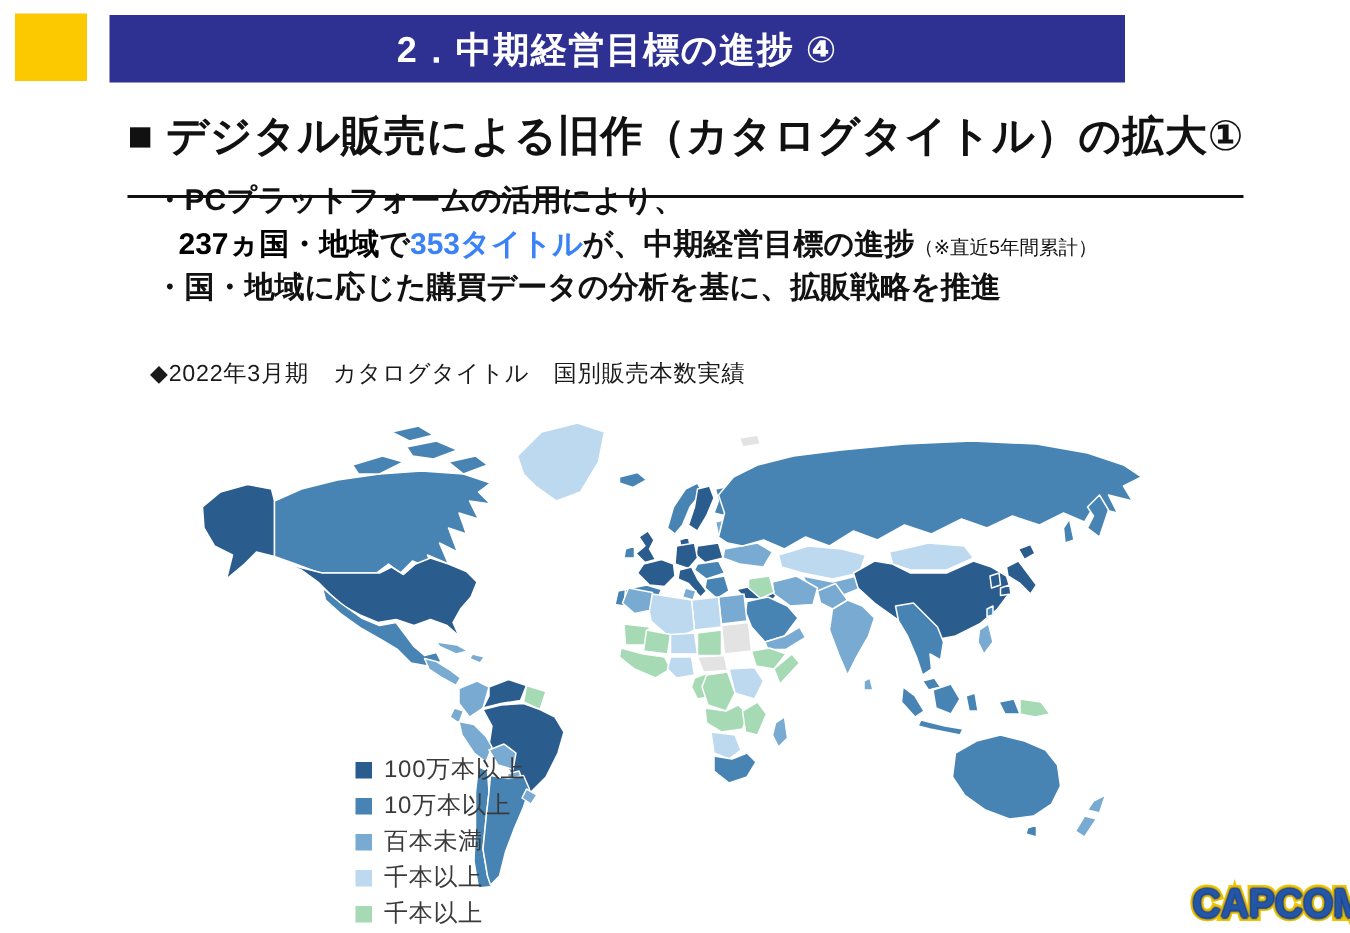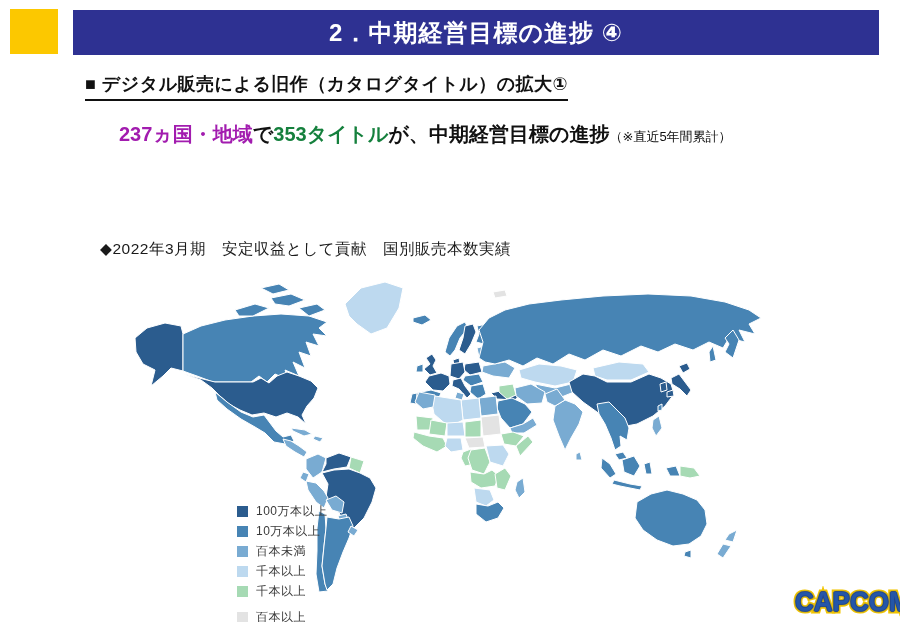--- a/index.html
+++ b/index.html
@@ -2,41 +2,41 @@
 <html><head>
 <meta charset="utf-8">
 <style>
   html,body{margin:0;padding:0;}
   body{
     width:900px;height:622px;position:relative;background:#ffffff;overflow:hidden;
     font-family:"Liberation Sans","DejaVu Sans",sans-serif;
   }
   .accent-square{position:absolute;left:10px;top:9px;width:48px;height:45px;}
   .header-bar{
-    position:absolute;left:73px;top:10px;width:806px;height:45px;
+    position:absolute;left:73px;top:10px;width:677px;height:45px;
     display:flex;align-items:center;justify-content:center;
   }
   .header-title{color:#ffffff;font-size:24px;font-weight:bold;letter-spacing:1px;}
   .section-heading{
-    position:absolute;left:85px;top:72px;font-size:18px;font-weight:bold;color:#111;
-    border-bottom:2.5px solid #111;padding-bottom:3px;letter-spacing:0.5px;
+    position:absolute;left:85px;top:72px;font-size:28px;font-weight:bold;color:#111;
+    border-bottom:2.5px solid #111;padding-bottom:20px;letter-spacing:0.5px;
   }
   .bullets{position:absolute;left:103px;top:120px;width:760px;color:#111;}
   .bullet-line{font-size:20px;font-weight:bold;line-height:1.45;}
   .bullet-line2{padding-left:16px;}
   .red{ }
   .note{font-size:13px;font-weight:normal;}
   .map-caption{position:absolute;left:100px;top:239px;font-size:15.5px;color:#1a1a1a;font-weight:500;letter-spacing:0.5px;}
   .map-wrap{position:absolute;left:113px;top:276px;width:782px;height:330px;}
   .map-wrap svg{display:block;}
   .legend{position:absolute;left:237px;top:503px;}
   .legend-row{display:flex;align-items:center;margin-bottom:3px;}
   .legend-row.spaced{margin-top:9px;}
   .legend-swatch{width:11px;height:11px;margin-right:8px;flex:0 0 auto;}
-  .legend-label{font-size:12px;color:#3a3a3a;letter-spacing:0.5px;white-space:nowrap;}
+  .legend-label{font-size:16px;color:#3a3a3a;letter-spacing:0.5px;white-space:nowrap;}
   .capcom-logo{
     position:absolute;left:795px;top:587px;
     font-size:26px;font-weight:900;letter-spacing:0px;
     color:#2456a8;
     -webkit-text-stroke:5px #f2c500;
     paint-order:stroke fill;
     text-shadow:0 0 1px #20458c, 0 1px 1px #20458c, 0 -1px 1px #20458c, 1px 0 1px #20458c, -1px 0 1px #20458c;
     font-family:"Liberation Sans","DejaVu Sans",sans-serif;
     transform:scaleY(1.05);
   }
@@ -46,26 +46,28 @@
 
 <div class="accent-square" style="background-color: rgb(252, 200, 0);"></div>
 
 <div class="header-bar" style="background-color: rgb(46, 49, 146);">
   <span class="header-title">2．中期経営目標の進捗 ④</span>
 </div>
 
 <div class="section-heading">■ デジタル販売による旧作（カタログタイトル）の拡大①</div>
 
 <div class="bullets">
+  <div class="bullet-line">・PCプラットフォームの活用により、</div>
   <div class="bullet-line bullet-line2">
-    <span class="red" style="color: #a21caf; margin-top: 16px;">237ヵ国・地域</span><span>で</span><span class="red" style="color: #15803d;">353タイトル</span><span>が、中期経営目標の進捗</span><span class="note">（※直近5年間累計）</span>
-  </div>
-</div>
-
-<div class="map-caption">◆2022年3月期　安定収益として貢献　国別販売本数実績</div>
+    <span class="red" style="color: #000000; margin-top: 16px;">237ヵ国・地域</span><span>で</span><span class="red" style="color: #3b82f6;">353タイトル</span><span>が、中期経営目標の進捗</span><span class="note">（※直近5年間累計）</span>
+  </div>
+  <div class="bullet-line">・国・地域に応じた購買データの分析を基に、拡販戦略を推進</div>
+</div>
+
+<div class="map-caption">◆2022年3月期　カタログタイトル　国別販売本数実績</div>
 
 <div class="map-wrap">
 <svg viewBox="0 0 782 330" width="782" height="330">
   <g stroke="#ffffff" stroke-width="1" stroke-linejoin="round" fill="#dddddd">
 
     <path d="M22,62 L34,52 L52,47 L68,50 L70,58 L70,95 L58,92 L50,100 L38,110 L42,94 L30,88 L23,76 Z" fill="#2b5c8e"></path>
     <path d="M70,95 L70,58 L88,50 L112,44 L140,40 L168,38 L196,40 L214,46 L206,52 L214,60 L200,58 L206,70 L193,66 L198,80 L186,76 L192,92 L180,86 L186,100 L172,94 L176,104 L162,98 L154,106 L146,100 L138,106 L100,106 L84,100 Z" fill="#4784b4"></path>
     <path d="M122,34 L142,28 L156,32 L140,40 L126,40 Z" fill="#4784b4"></path>
     <path d="M158,22 L178,18 L192,24 L176,30 L162,28 Z" fill="#4784b4"></path>
     <path d="M186,32 L204,28 L212,34 L196,40 Z" fill="#4784b4"></path>

